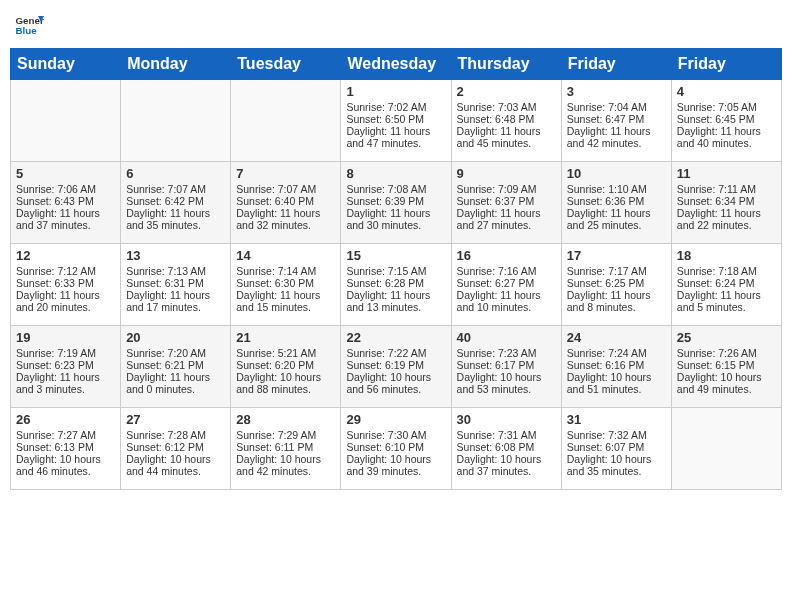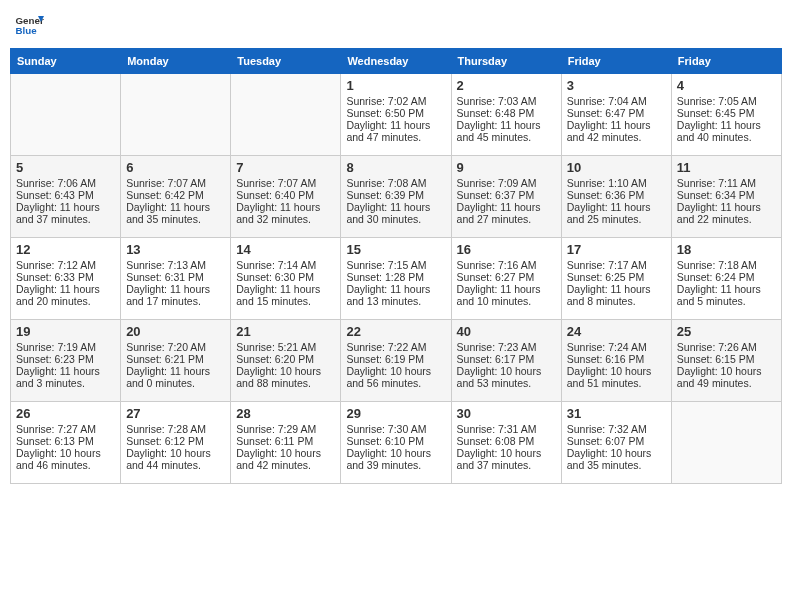--- a/index.html
+++ b/index.html
@@ -39,21 +39,21 @@
       color: #333;
     }
     .calendar {
       width: 100%;
       border-collapse: collapse;
       border: 1px solid #ccc;
     }
     .calendar th {
       background-color: #1565c0;
       color: #fff;
-      font-size: 11px;
+      font-size: 16px;
       font-weight: bold;
       text-align: left;
       padding: 6px 6px;
       border: 1px solid #1565c0;
     }
     .calendar td {
       width: 110px;
       vertical-align: top;
       padding: 4px 5px;
       border: 1px solid #ccc;
@@ -207,21 +207,21 @@
         <td>
           <span class="day-number">14</span>
           <div>Sunrise: 7:14 AM</div>
           <div>Sunset: 6:30 PM</div>
           <div>Daylight: 11 hours</div>
           <div>and 15 minutes.</div>
         </td>
         <td>
           <span class="day-number">15</span>
           <div>Sunrise: 7:15 AM</div>
-          <div>Sunset: 1:28 PM</div>
+          <div>Sunset: 6:28 PM</div>
           <div>Daylight: 11 hours</div>
           <div>and 13 minutes.</div>
         </td>
         <td>
           <span class="day-number">16</span>
           <div>Sunrise: 7:16 AM</div>
           <div>Sunset: 6:27 PM</div>
           <div>Daylight: 11 hours</div>
           <div>and 10 minutes.</div>
         </td>

